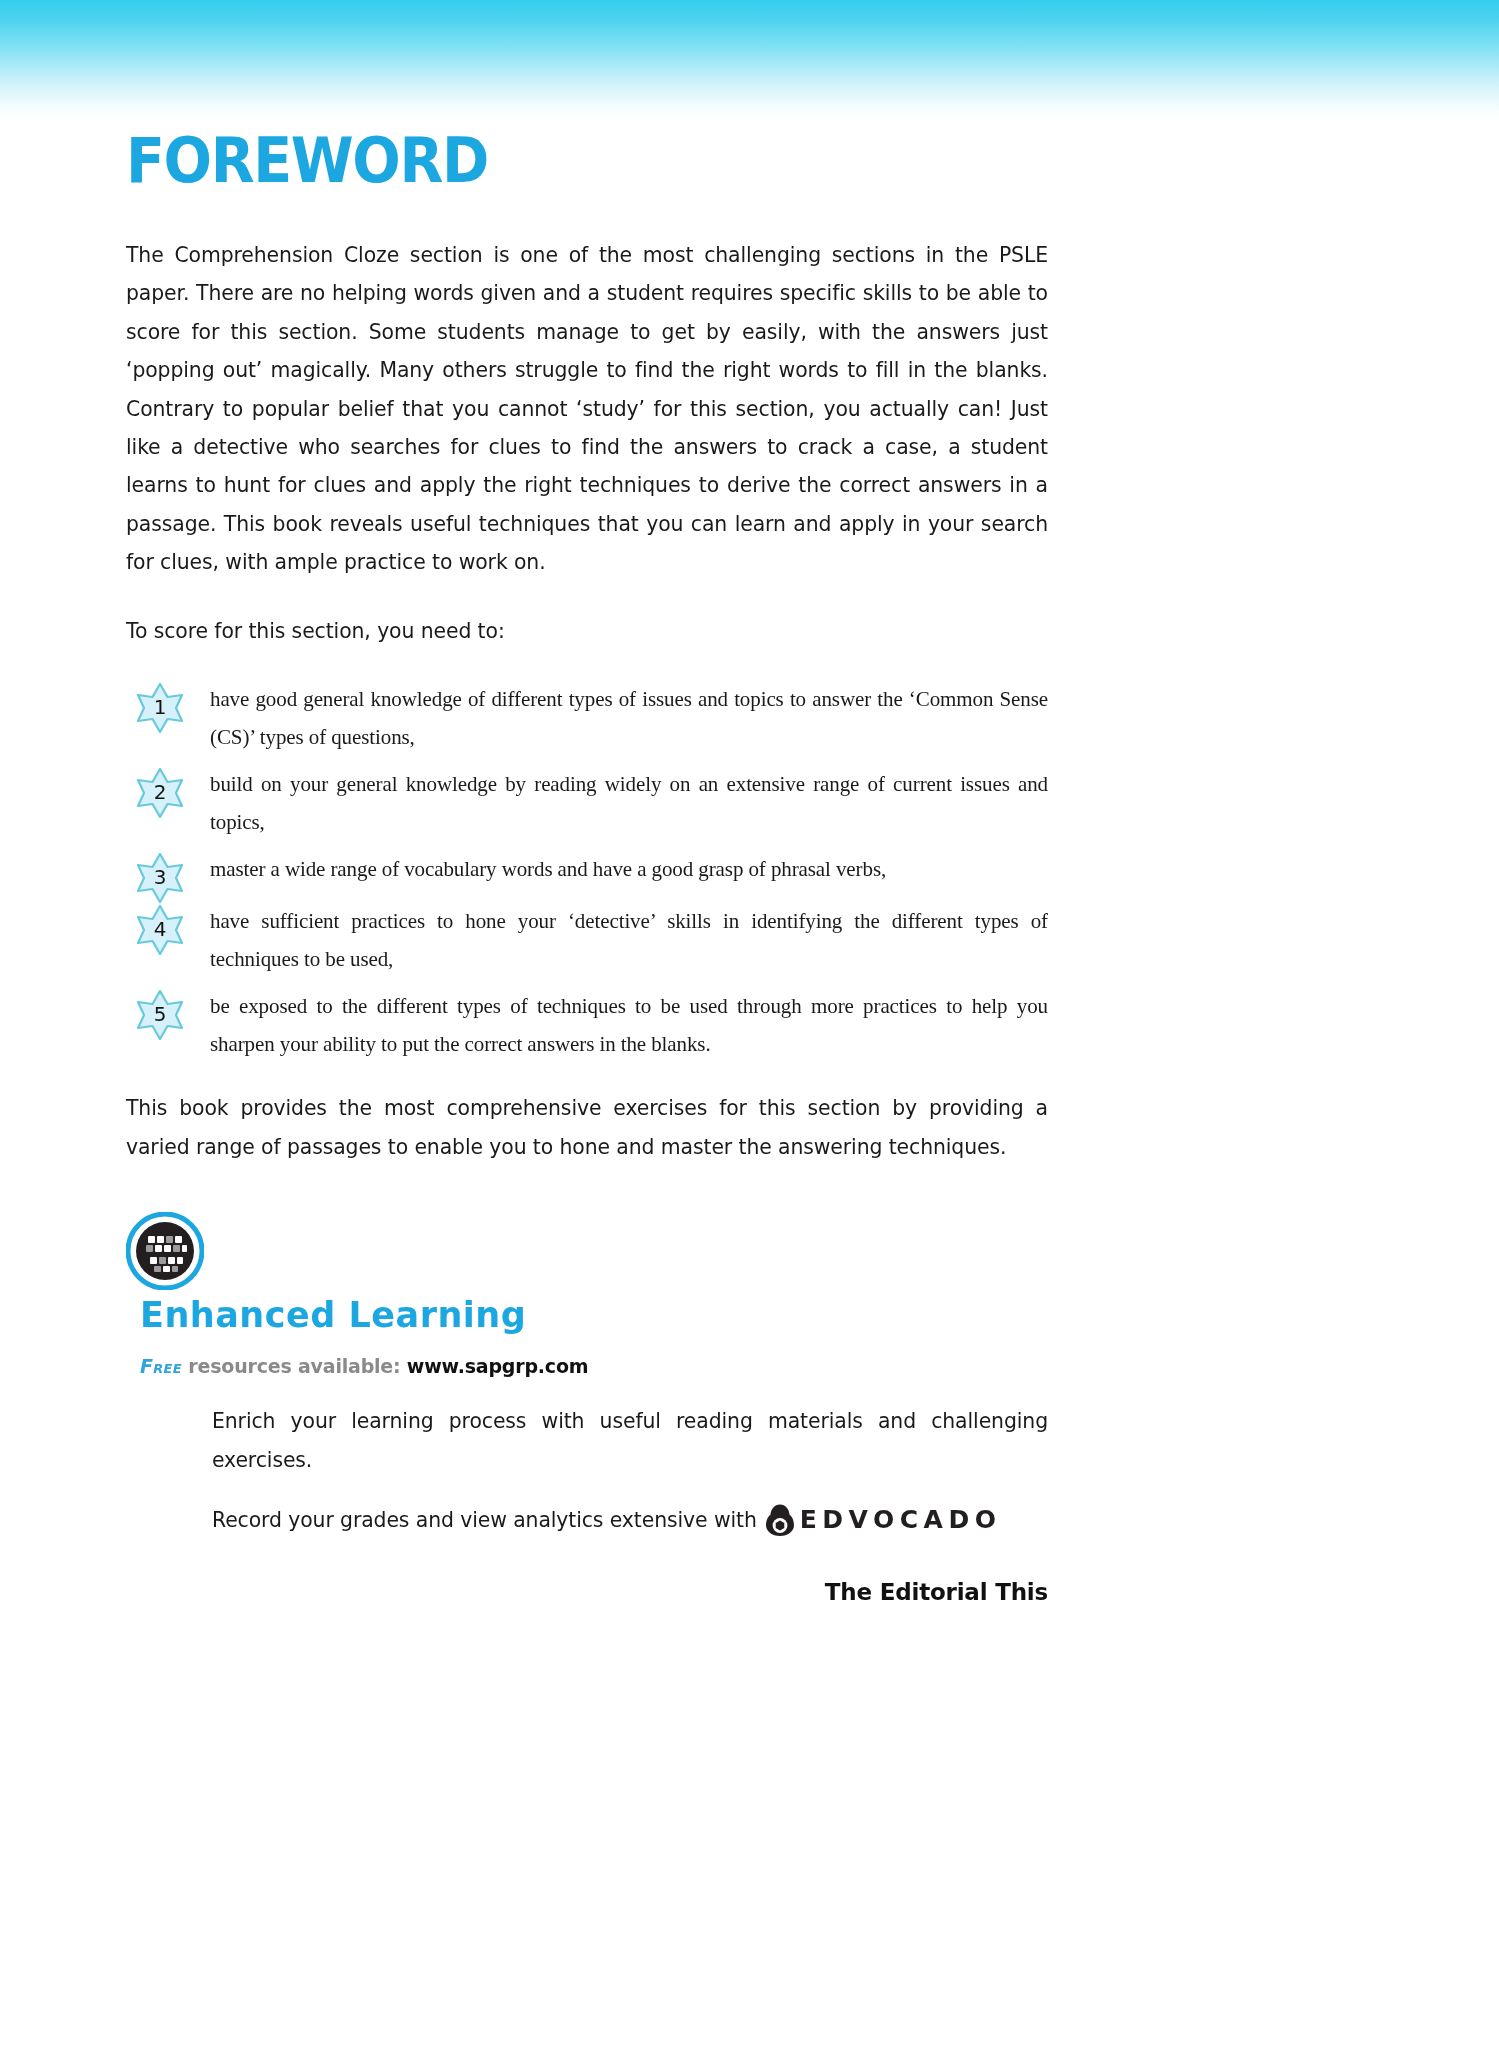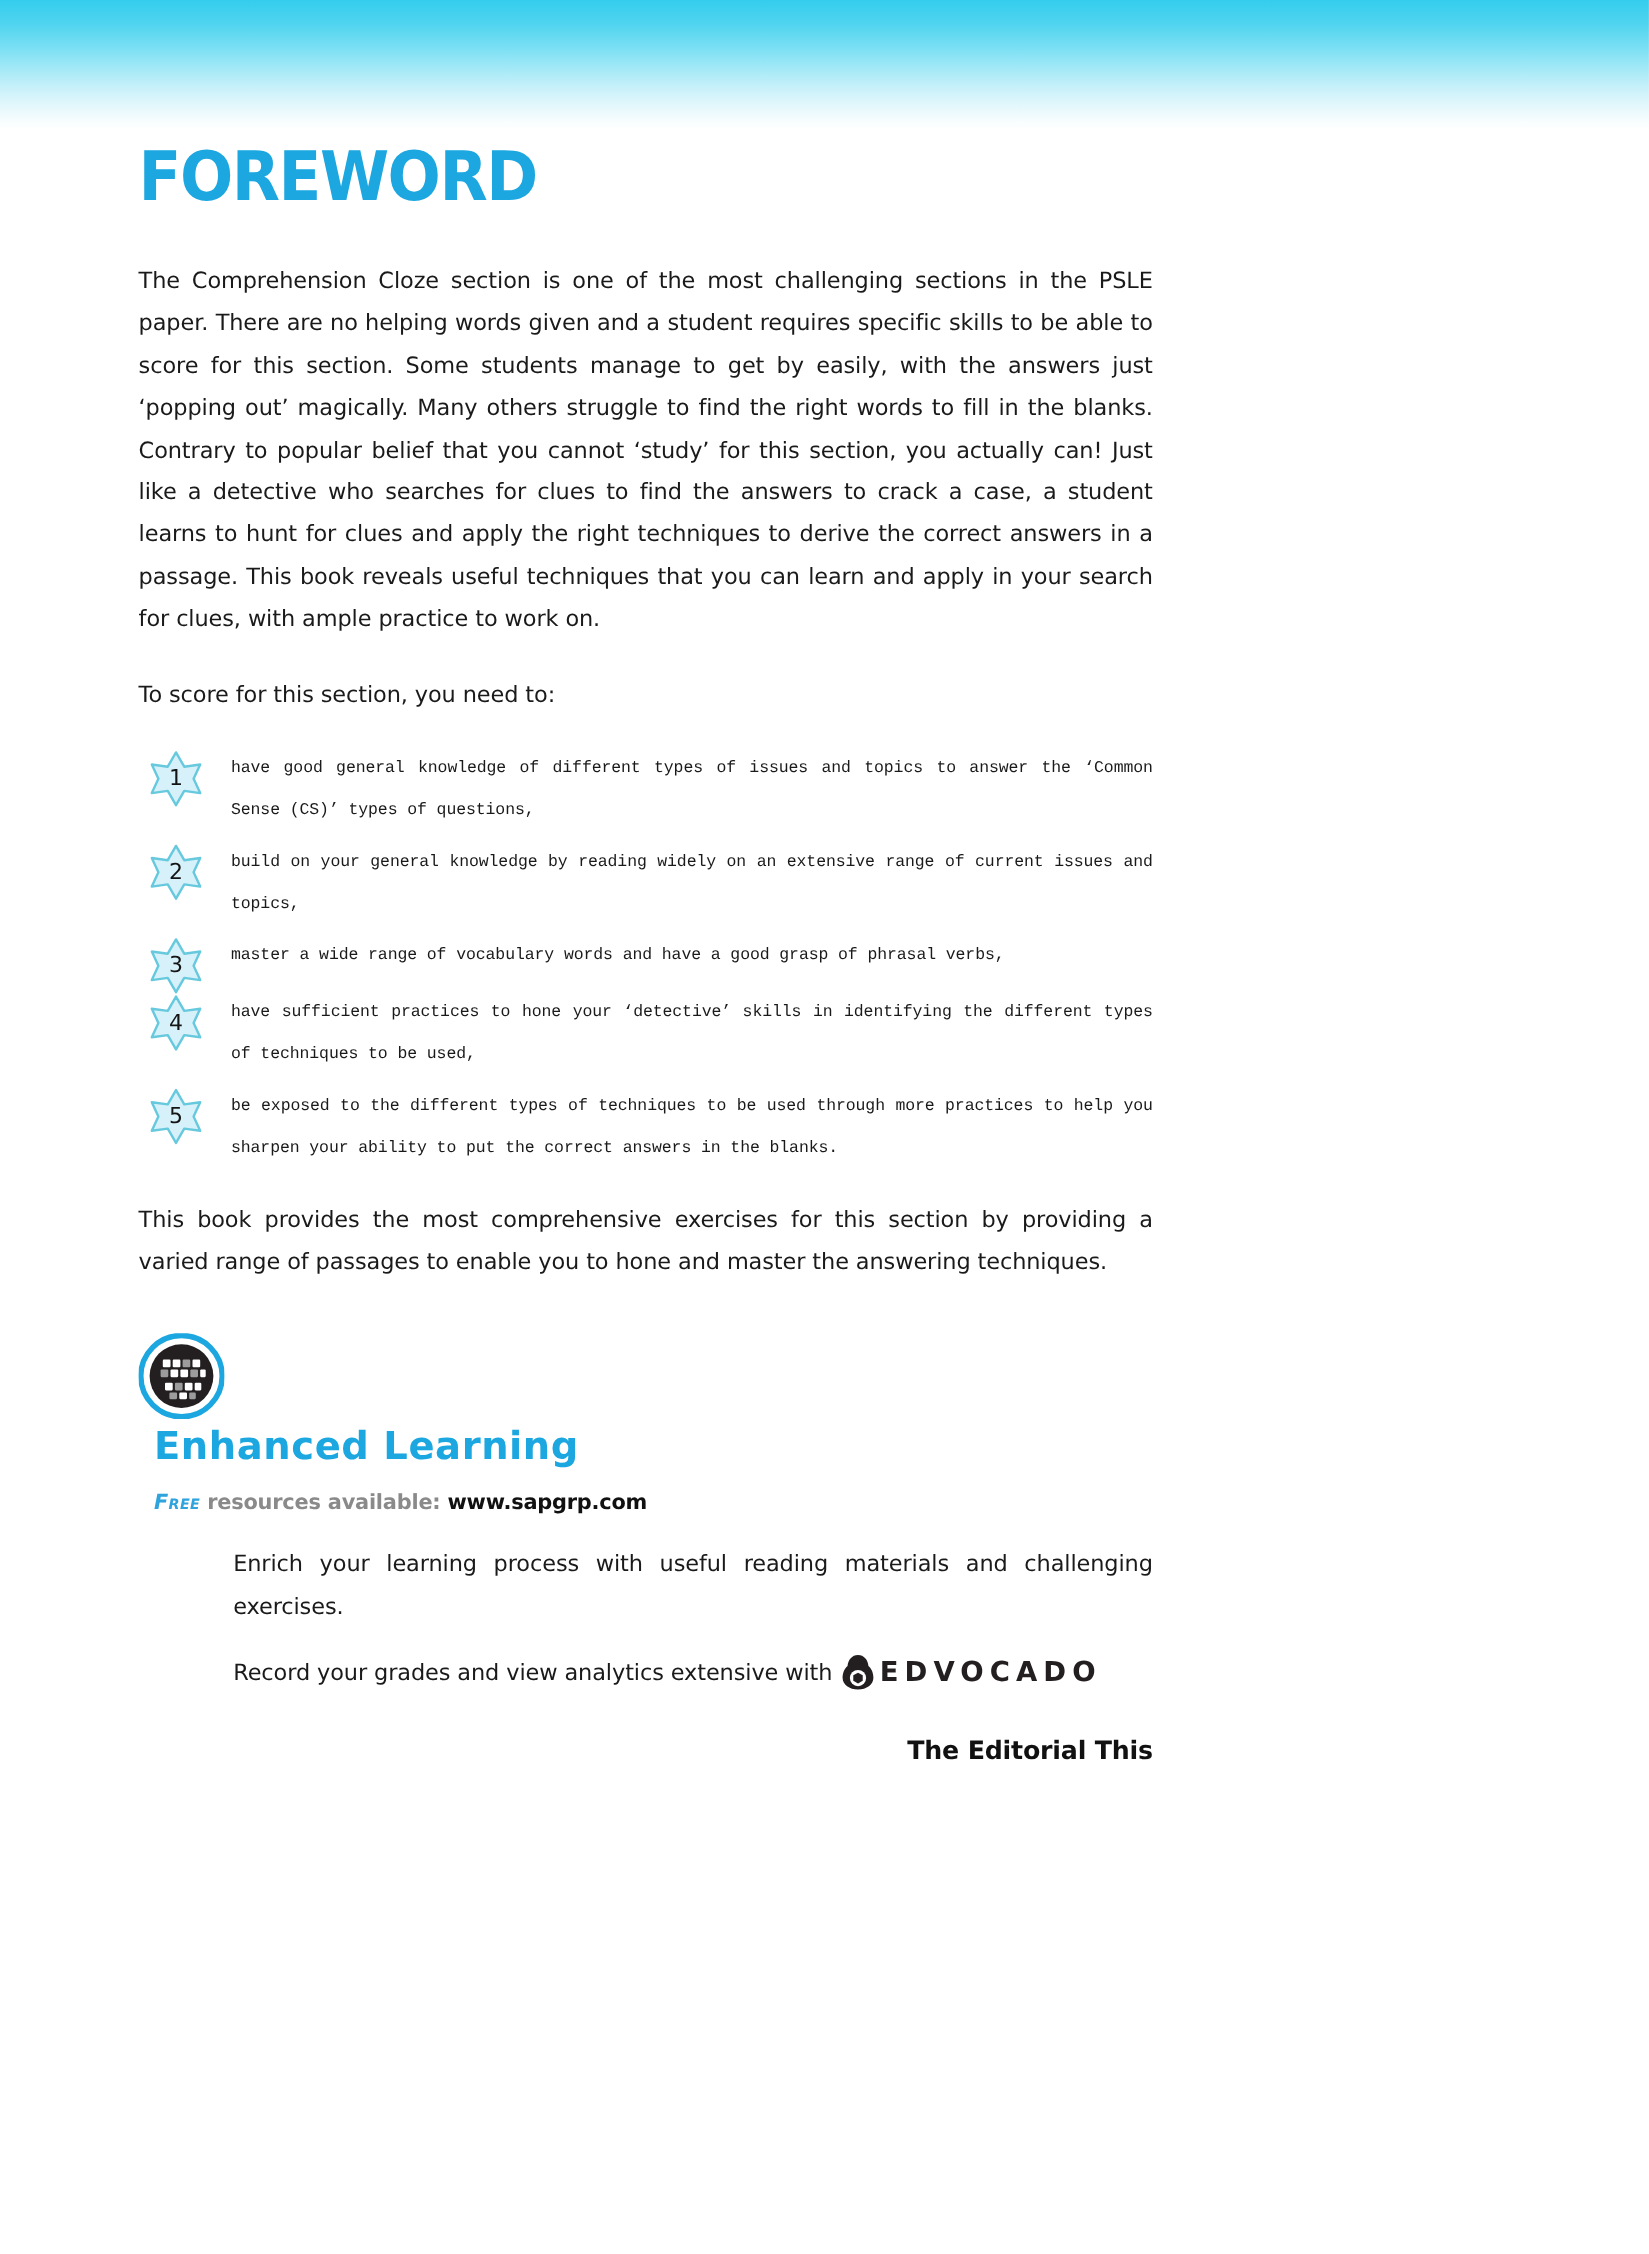--- a/index.html
+++ b/index.html
@@ -102,22 +102,22 @@
     display: flex;
     align-items: center;
     justify-content: center;
     font-family: "DejaVu Sans", sans-serif;
     font-size: 20px;
     color: #141414;
     padding-bottom: 2px;
     box-sizing: border-box;
   }
   .star-text {
-    font-family: Liberation Mono, monospace;
-    font-size: 15px;
+    font-family: Liberation Serif, serif;
+    font-size: 21px;
     line-height: 38.4px;
     color: #1a1a1a;
     text-align: justify;
     letter-spacing: -0.1px;
     display: block;
   }
 
   
   .el-block {
     margin-top: 44px;

